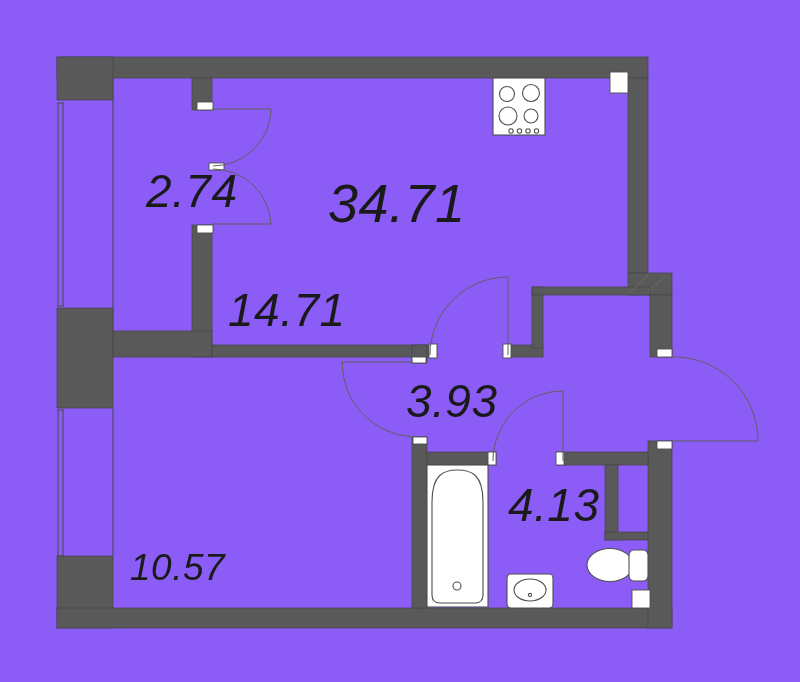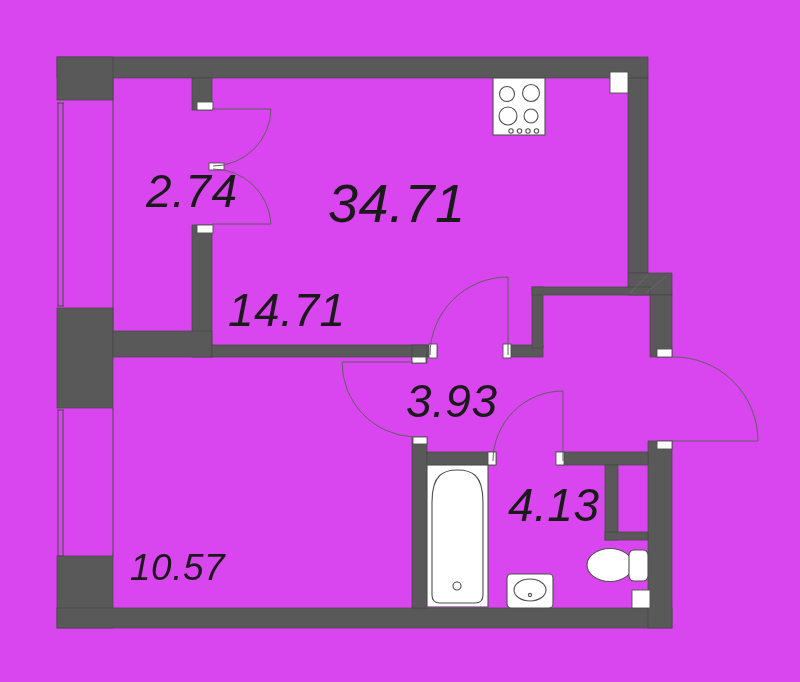--- a/index.html
+++ b/index.html
@@ -1,16 +1,16 @@
 <!DOCTYPE html>
 <html><head>
 <meta charset="utf-8">
 <style>
   html,body{margin:0;padding:0;background:#ffffff;}
-  #stage{position:relative;width:800px;height:682px;background:#d946ef;overflow:hidden;
+  #stage{position:relative;width:800px;height:682px;background:#8b5cf6;overflow:hidden;
          font-family:"Liberation Sans",sans-serif;}
   .wall{fill:#595959;stroke:#454545;stroke-width:0.7;}
   .thin{stroke:#4f4f4f;stroke-width:1.1;fill:none;}
   .thin2{stroke:#6a6a6a;stroke-width:0.9;fill:none;}
   .jamb{fill:#ffffff;stroke:#4f4f4f;stroke-width:0.9;}
   .fixture{fill:#ffffff;stroke:#4f4f4f;stroke-width:1.1;}
   .arc{fill:none;stroke:#5f5f5f;stroke-width:1.0;}
   .lbl{fill:#1a1a1a;font-style:italic;letter-spacing:0.5px;}
   .lbl-mid{font-size:46px;}
   .lbl-big{font-size:54px;}

